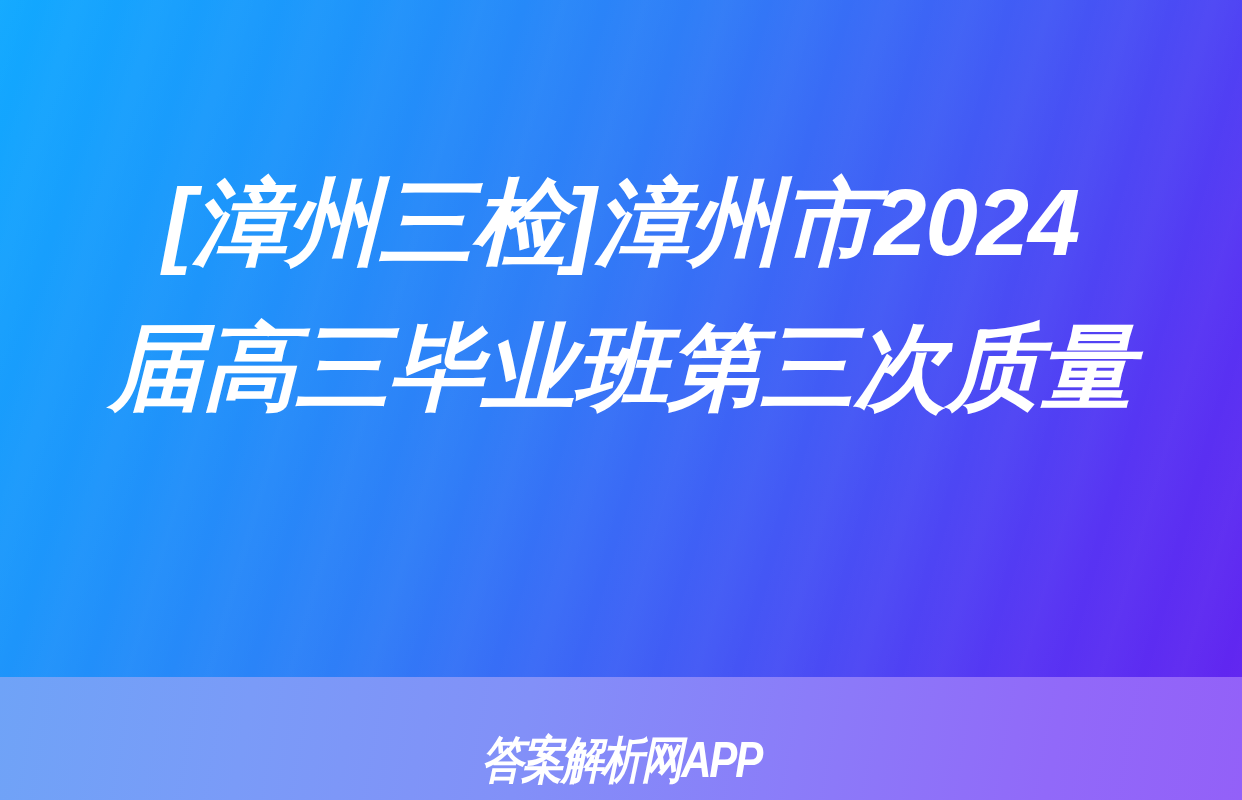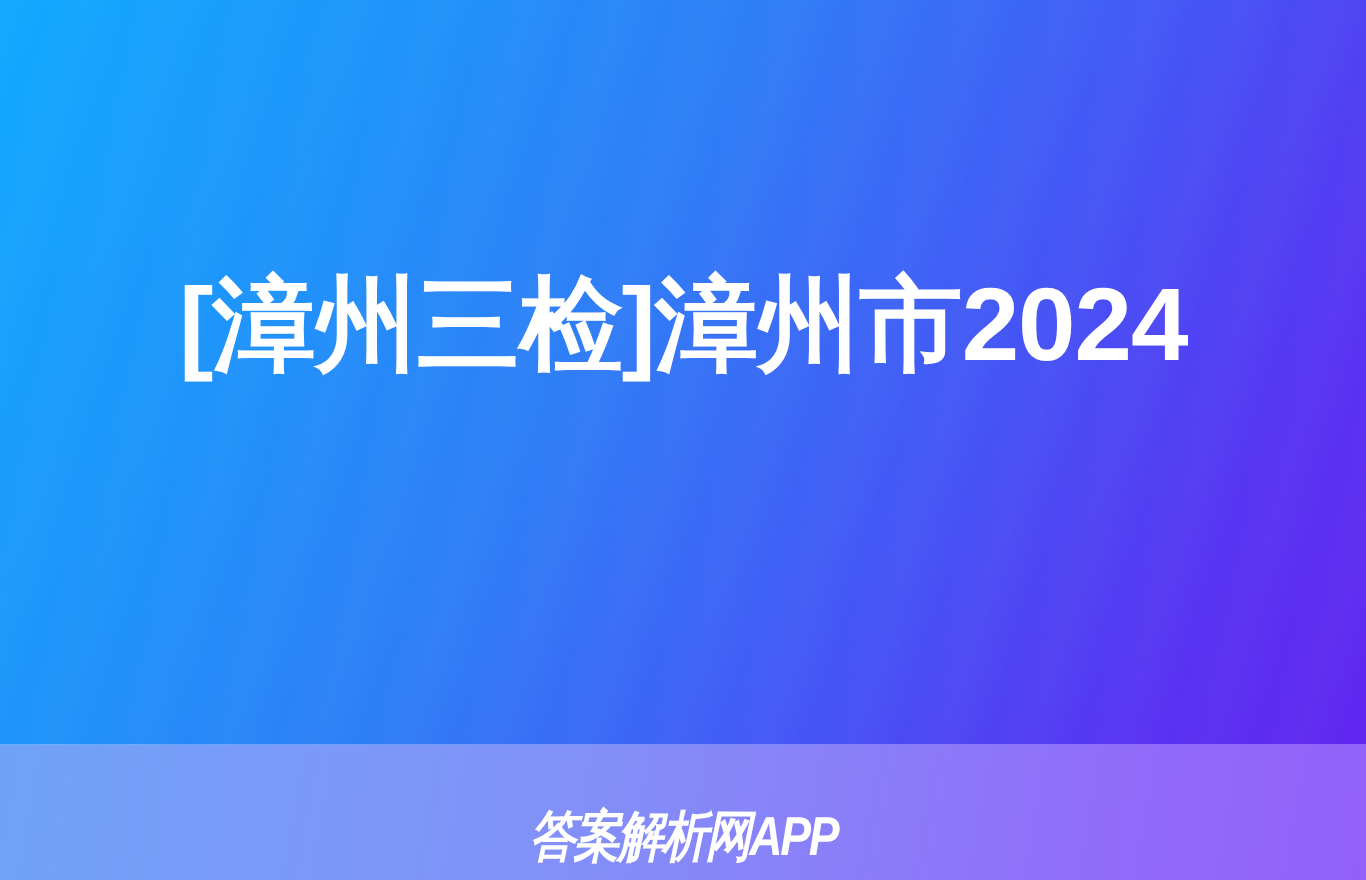--- a/index.html
+++ b/index.html
@@ -62,20 +62,21 @@
     align-items: center;
     justify-content: center;
     box-sizing: border-box;
     padding: 0 62px 88px 62px;
     z-index: 3;
   }
   .title-line {
     color: #ffffff;
     font-family: "Liberation Sans", "DejaVu Sans", sans-serif;
     font-weight: 700;
+    font-style: italic;
     font-size: 94px;
     line-height: 145px;
     letter-spacing: -1px;
     white-space: nowrap;
     text-align: center;
   }
 
   
   .footer-band {
     position: absolute;
@@ -112,19 +113,20 @@
 </style>
 </head>
 <body>
 
 <div id="poster">
 
   <div class="hero"></div>
 
   <div class="title">
     <div class="title-line">[漳州三检]漳州市2024</div>
+    <div class="title-line">届高三毕业班第三次质量</div>
   </div>
 
   <div class="footer-band">
     <div class="watermark">答案解析网APP</div>
   </div>
 
 </div>
 
 </body></html>

